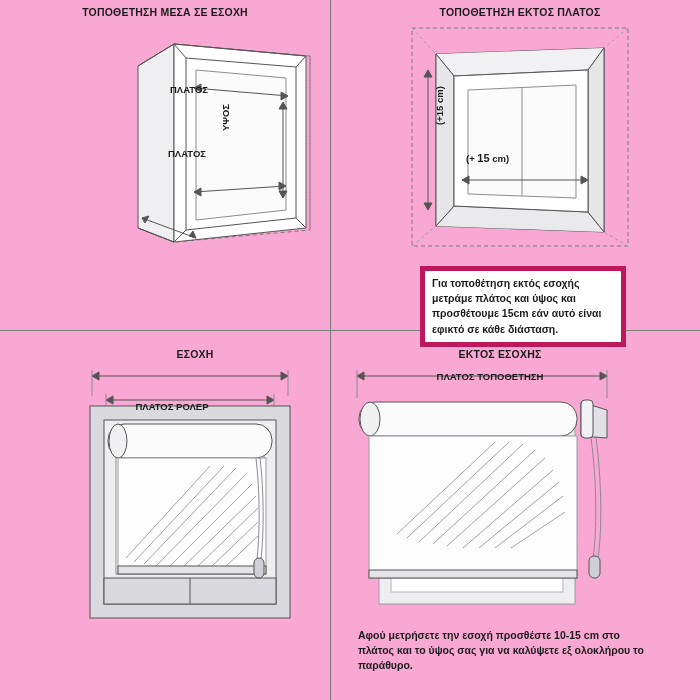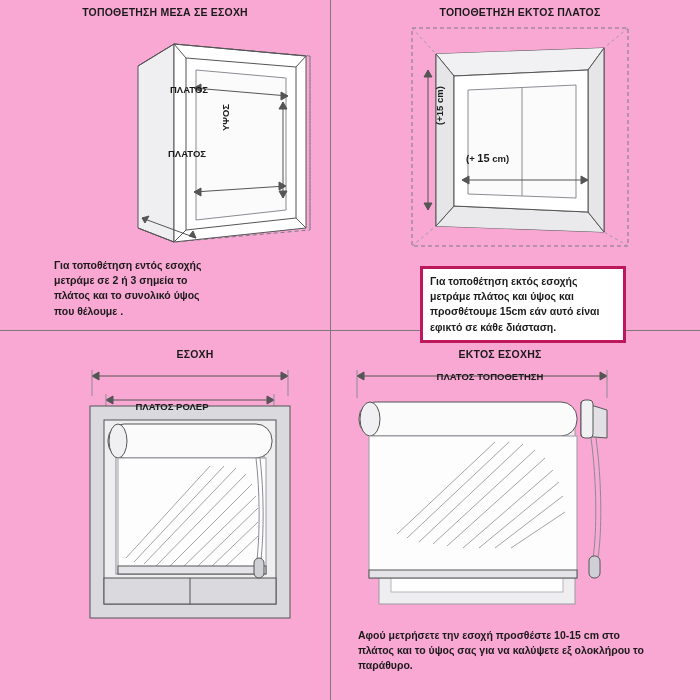--- a/index.html
+++ b/index.html
@@ -34,21 +34,21 @@
     white-space: nowrap;
   }
   .caption {
     position: absolute;
     font-size: 10.5px;
     font-weight: bold;
     color: #1a1a1a;
     line-height: 1.45;
   }
   .caption-box {
-    border: 3px solid #be185d;
+    border: 5px solid #be185d;
     padding: 5px 7px;
     background: #ffffff;
     box-sizing: border-box;
   }
   .dimlabel {
     position: absolute;
     font-size: 9.5px;
     font-weight: bold;
     color: #1a1a1a;
     white-space: nowrap;
@@ -110,21 +110,20 @@
         <polygon points="64,196 71,194 67,201"></polygon>
         <polygon points="118,216 111,214 115,209"></polygon>
       </g>
     </svg>
   </div>
 
   <div class="dimlabel" style="left:170px; top:84px;">ΠΛΑΤΟΣ</div>
   <div class="dimlabel" style="left:168px; top:148px;">ΠΛΑΤΟΣ</div>
   <div class="dimlabel rot" style="left:200px; top:112px; width:50px; text-align:center;">ΥΨΟΣ</div>
 
-  <div class="caption" style="left:54px; top:258px; width:160px;">Για τοποθέτηση εντός εσοχής μετράμε σε 2 ή 3 σημεία το πλάτος και το συνολικό ύψος που θέλουμε .</div>
 
   <div class="panel-title" style="left:370px; top:6px; width:300px;">ΤΟΠΟΘΕΤΗΣΗ ΕΚΤΟΣ ΠΛΑΤΟΣ</div>
 
   <div class="svgholder" style="left:392px; top:20px;">
     <svg width="270" height="235" viewBox="0 0 270 235">
       <g fill="none" stroke="#555" stroke-width="1">
 
         <path d="M20 8 L236 8 L236 226 L20 226 Z" stroke-dasharray="4,3" stroke="#7b7b85"></path>
 
         <path d="M44 34 L212 28 L212 212 L44 206 Z" fill="#ffffff" stroke="#555"></path>

